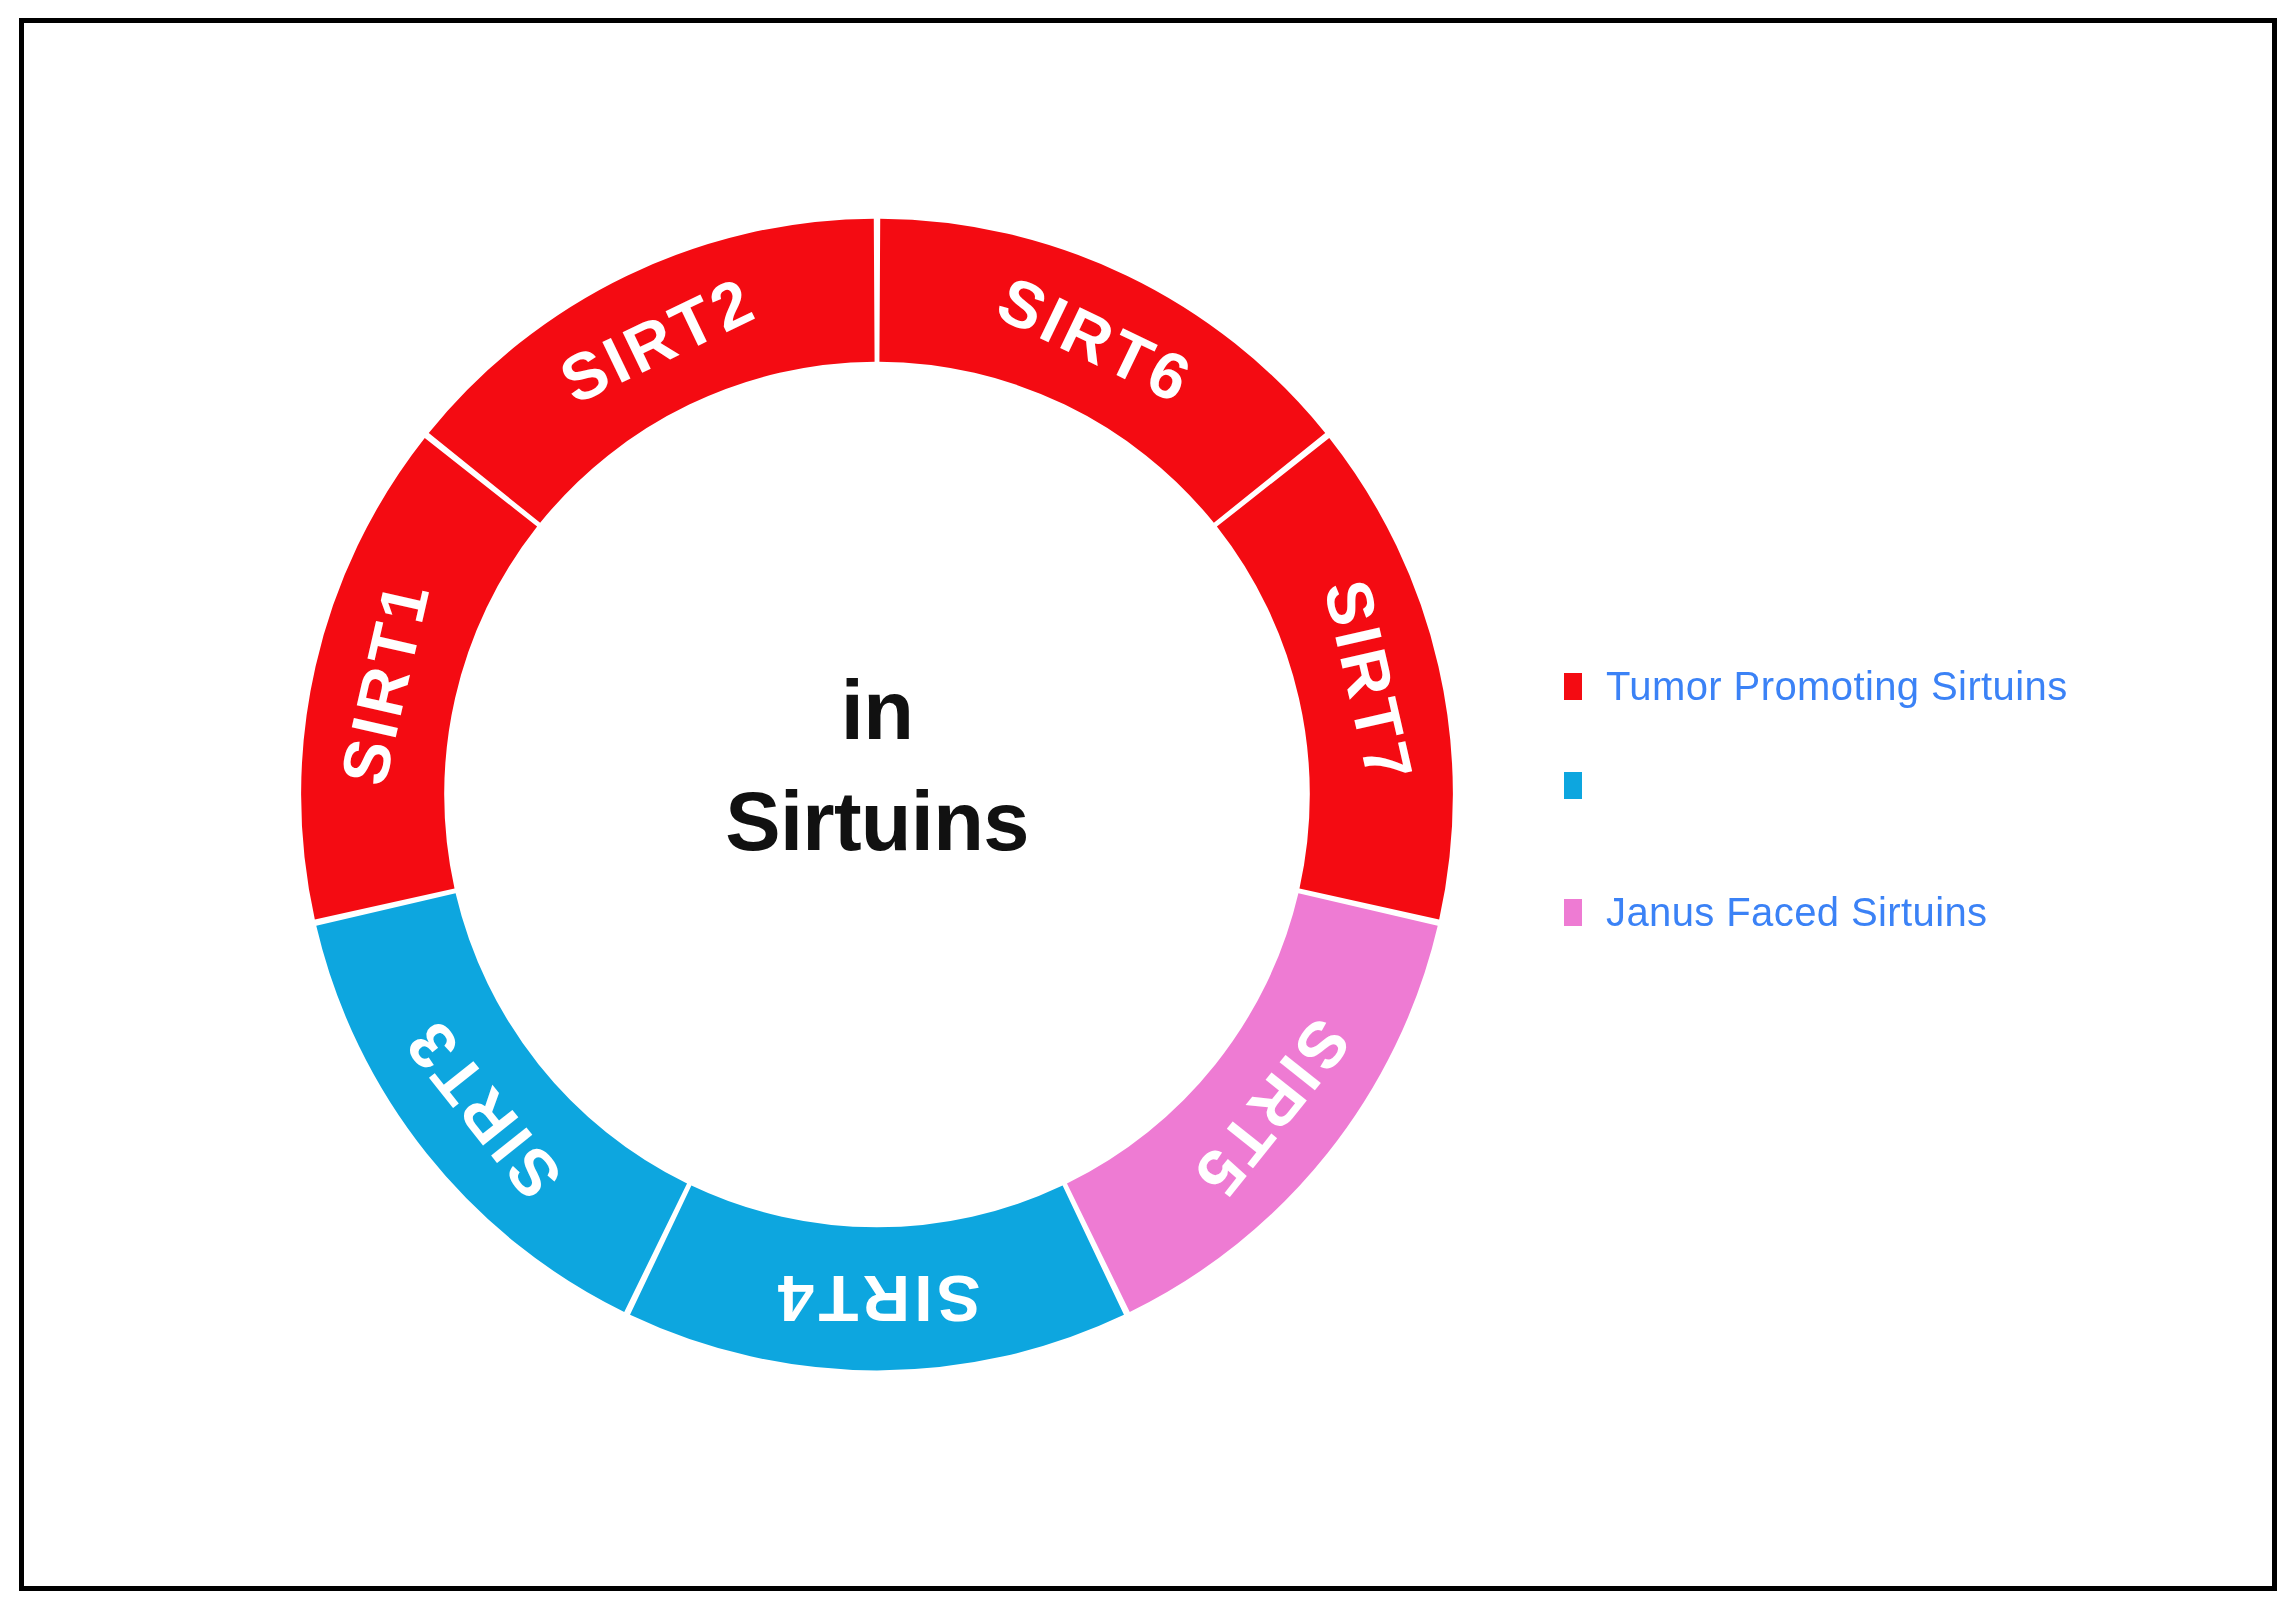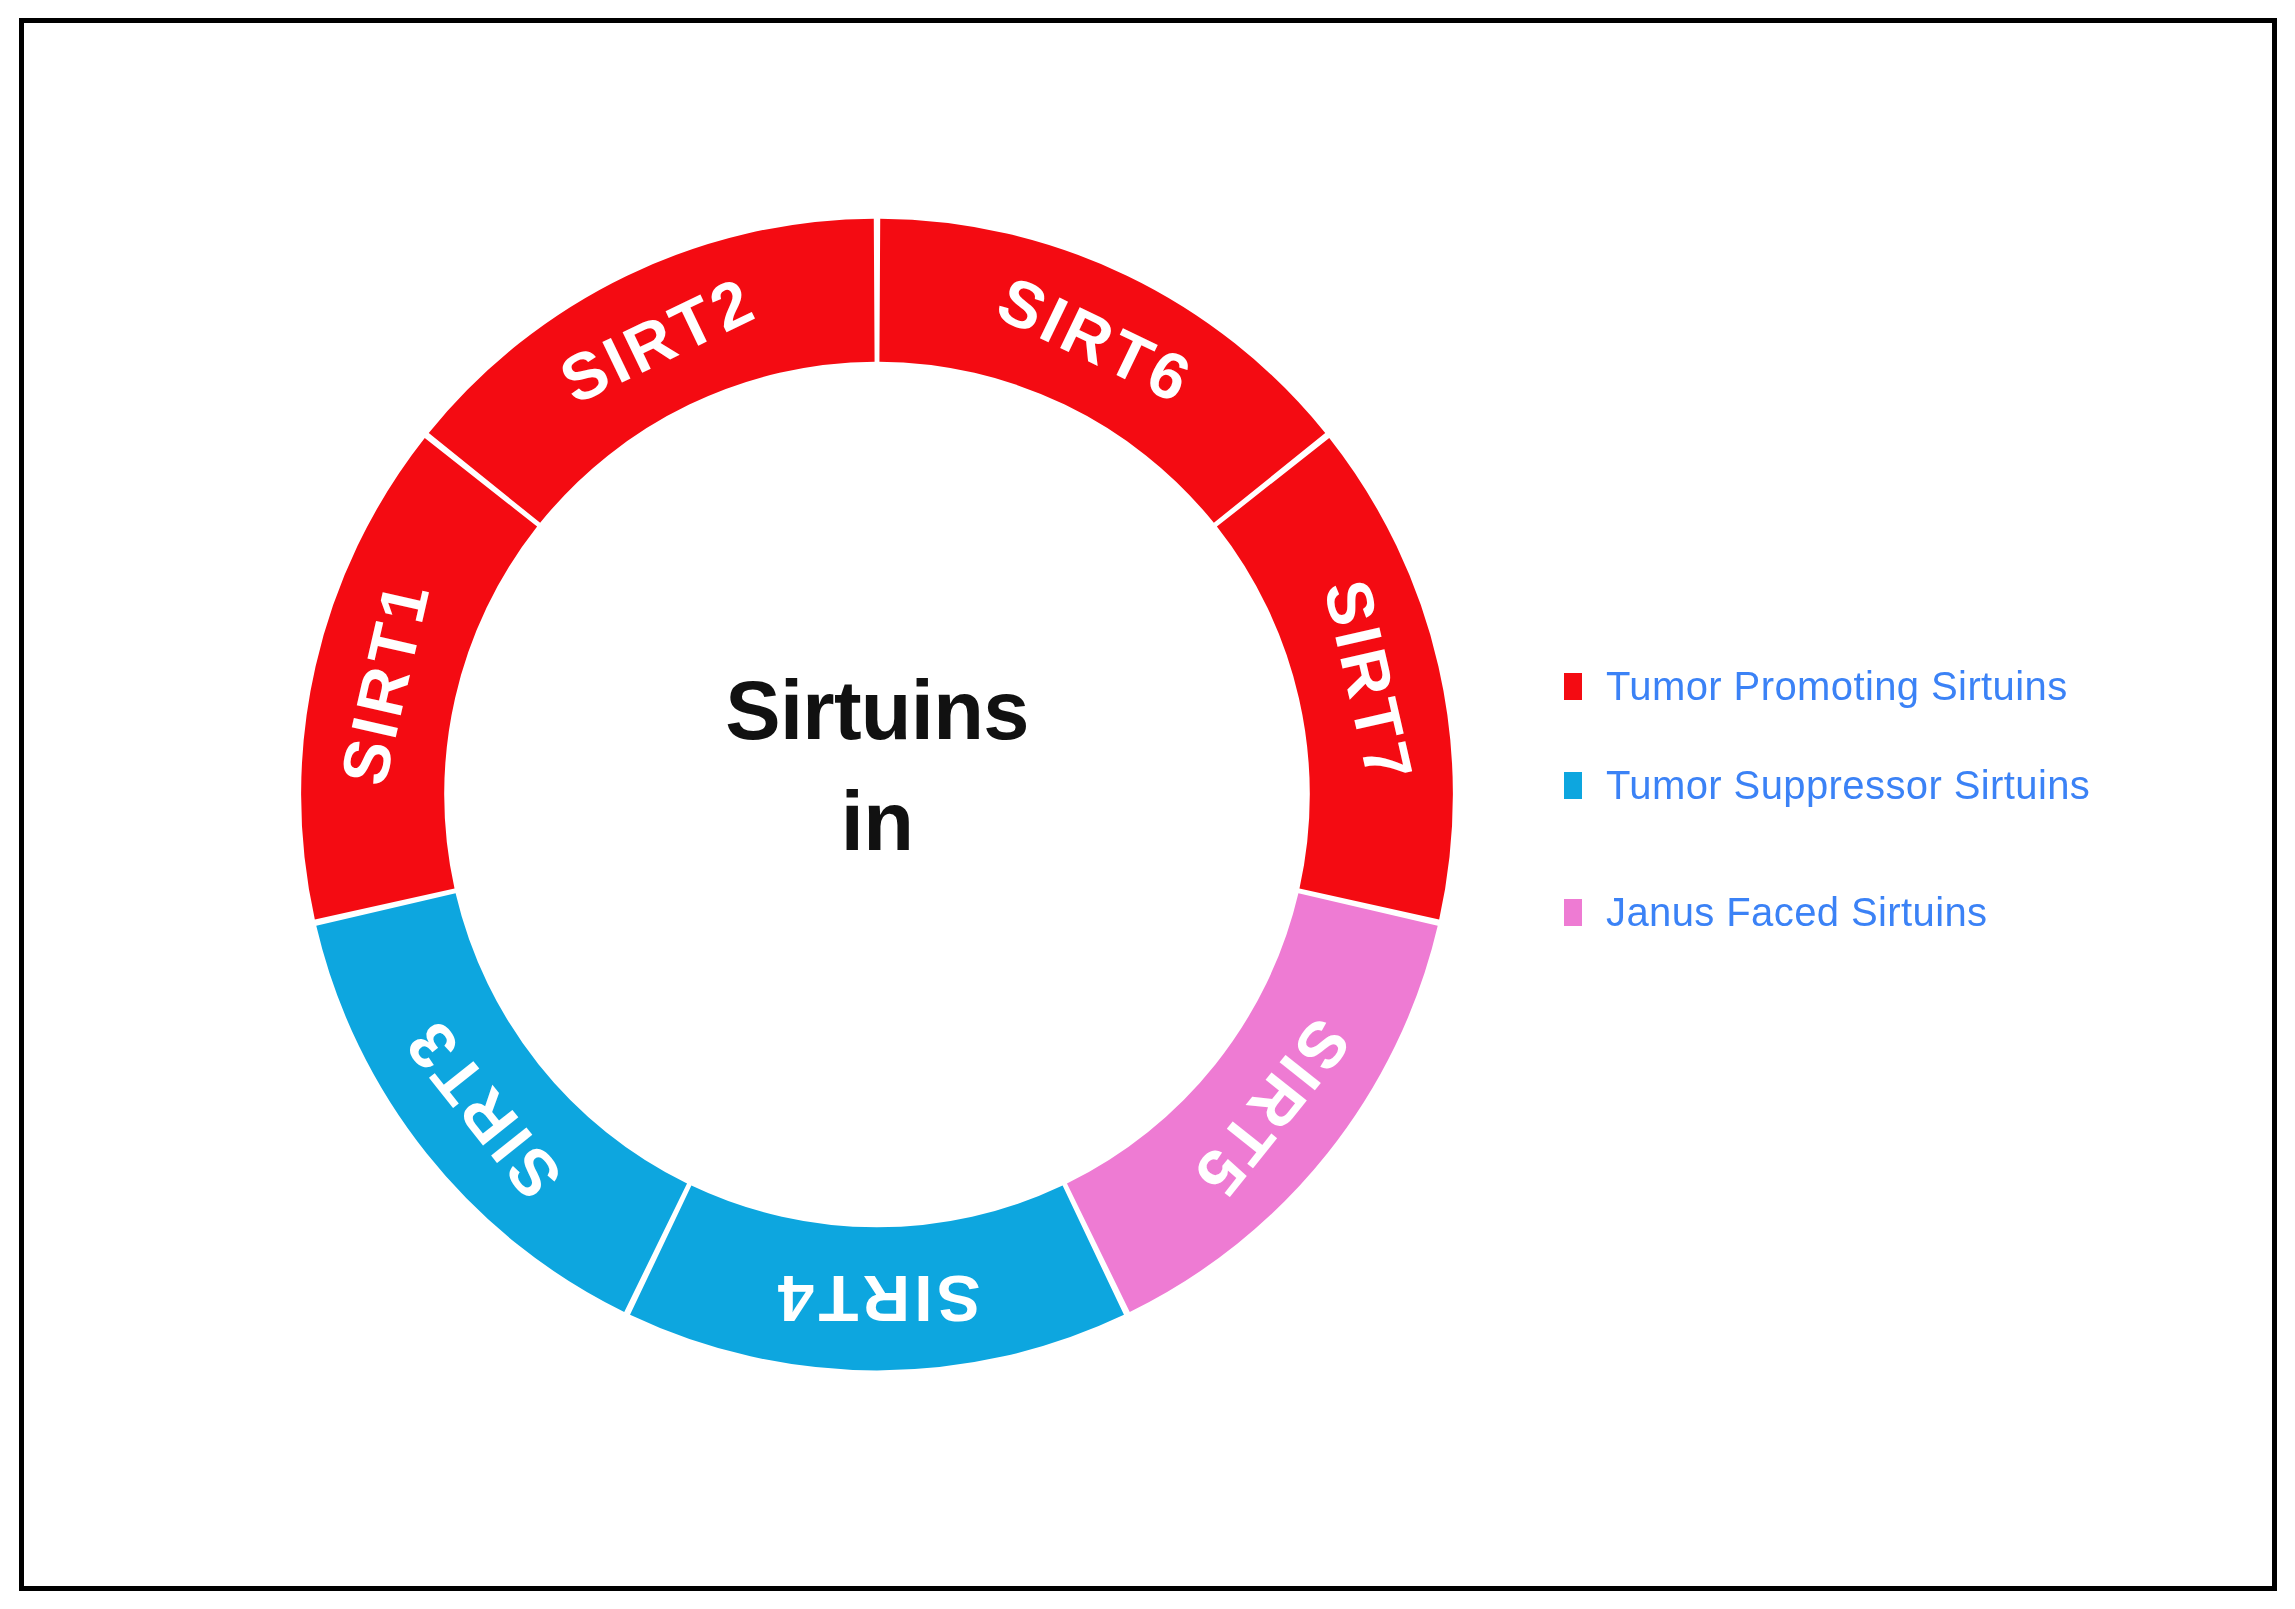--- a/index.html
+++ b/index.html
@@ -100,32 +100,31 @@
       <text x="1232.00" y="1824.50" transform="rotate(180 1232.00 1824.50)" class="seg-label" fill="#FFFFFF">SIRT4</text>
       <path d="M 876.92 1842.91 A 809 809 0 0 1 444.30 1300.42 L 640.01 1254.60 A 608 608 0 0 0 965.14 1662.31 Z" fill="#0DA6DF"></path>
       <text x="678.07" y="1557.74" transform="rotate(231.4285714285714 678.07 1557.74)" class="seg-label" fill="#FFFFFF">SIRT3</text>
       <path d="M 442.29 1291.61 A 809 809 0 0 1 596.69 615.14 L 754.54 739.58 A 608 608 0 0 0 638.50 1247.98 Z" fill="#F40B12"></path>
       <text x="541.26" y="958.34" transform="rotate(282.85714285714283 541.26 958.34)" class="seg-label" fill="#FFFFFF">SIRT1</text>
       <path d="M 602.33 608.07 A 809 809 0 0 1 1227.48 307.01 L 1228.60 508.01 A 608 608 0 0 0 758.77 734.27 Z" fill="#F40B12"></path>
       <text x="924.59" y="477.66" transform="rotate(334.2857142857142 924.59 477.66)" class="seg-label" fill="#FFFFFF">SIRT2</text>
     </svg>
 
   <div class="center-title">
+    <div>in</div>
     <div>Sirtuins</div>
-    <div>in</div>
   </div>
 
   <div class="legend">
     <div class="legend-row r0">
       <span class="swatch" style="background: rgb(244, 11, 18);"></span>
       <span class="legend-label">Tumor Promoting Sirtuins</span>
     </div>
     <div class="legend-row r1">
       <span class="swatch" style="background: rgb(13, 166, 223);"></span>
-      <span class="legend-label">Tumor Suppressor Sirtuins</span>
     </div>
     <div class="legend-row r2">
       <span class="swatch" style="background: rgb(238, 123, 211);"></span>
       <span class="legend-label">Janus Faced Sirtuins</span>
     </div>
   </div>
 
 </div>
 
 

